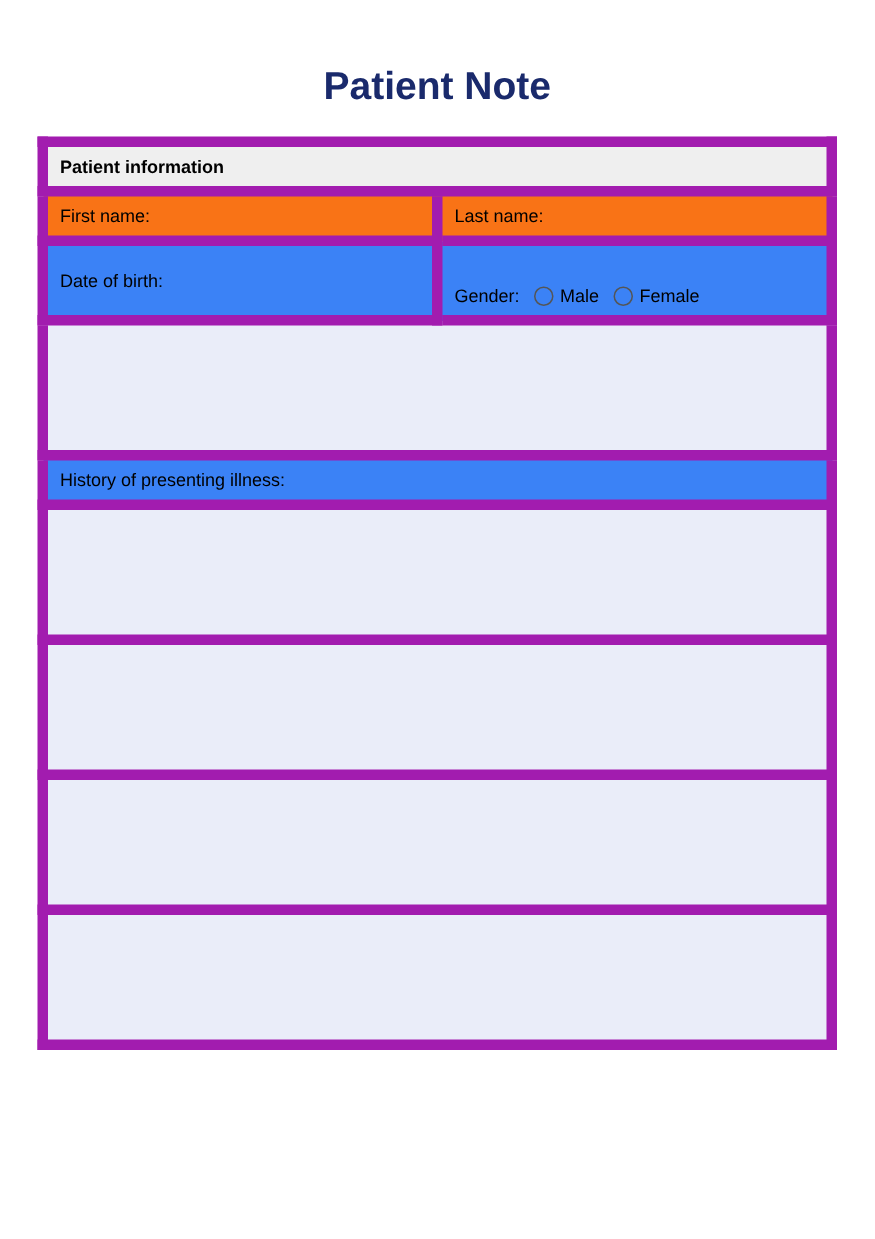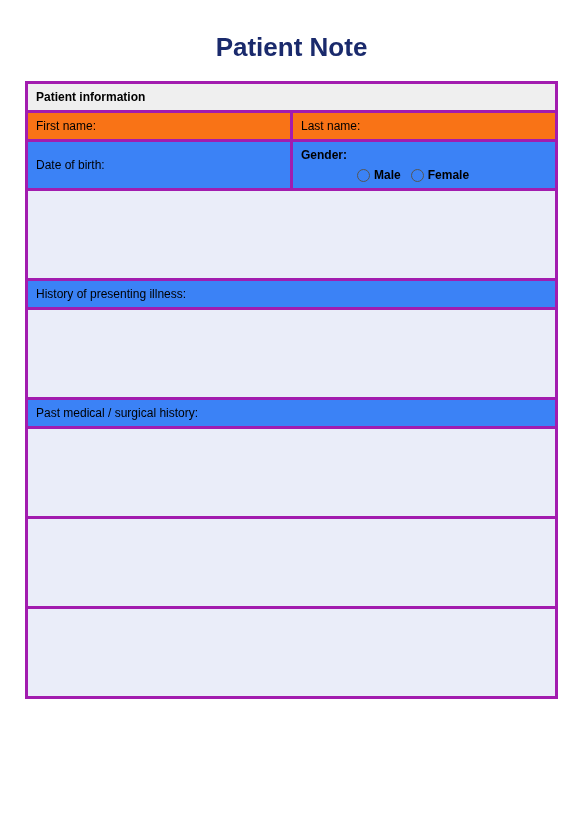--- a/index.html
+++ b/index.html
@@ -12,37 +12,37 @@
   }
   .page {
     width: 583px;
     padding: 20px 25px;
   }
   .title {
     text-align: center;
     color: #1a2a6c;
     font-size: 26px;
     font-weight: bold;
-    margin: 12px 0 15px 0;
+    margin: 22px 0 15px 0;
   }
   .id-row {
     background: #eaedf9;
     padding: 6px 10px;
     font-size: 12px;
     font-weight: bold;
     color: #000;
     border-radius: 2px;
   }
   .form-table {
     width: 100%;
     border-collapse: collapse;
     margin-top: 18px;
   }
   .form-table td {
-    border: 3px solid #a21caf;
+    border: 7px solid #a21caf;
     font-size: 12px;
     padding: 6px 8px;
     vertical-align: middle;
   }
   .section-header {
     background: #efefef;
     font-weight: bold;
     font-size: 13px;
   }
   .blue-cell {
@@ -50,23 +50,22 @@
   }
   .white-cell {
     background: #3b82f6;
   }
   .textarea-cell {
     background: #eaedf9;
     height: 90px;
   }
   .gender-row {
     display: flex;
-    align-items: flex-start;
+    align-items: flex-end;
     gap: 10px;
-    font-weight: bold;
   }
   .radio-group {
     display: flex;
     align-items: center;
     gap: 4px;
     margin-top: 20px;
   }
   .radio-circle {
     display: inline-block;
     width: 13px;
@@ -118,23 +117,20 @@
     <tr>
       <td colspan="2" class="textarea-cell"></td>
     </tr>
     <tr>
       <td colspan="2" class="white-cell">History of presenting illness:</td>
     </tr>
     <tr>
       <td colspan="2" class="textarea-cell"></td>
     </tr>
     <tr>
-      <td colspan="2" class="white-cell">Past medical / surgical history:</td>
-    </tr>
-    <tr>
       <td colspan="2" class="textarea-cell"></td>
     </tr>
     <tr>
       <td colspan="2" class="textarea-cell"></td>
     </tr>
     <tr>
       <td colspan="2" class="textarea-cell"></td>
     </tr>
   </tbody>
     </table>

